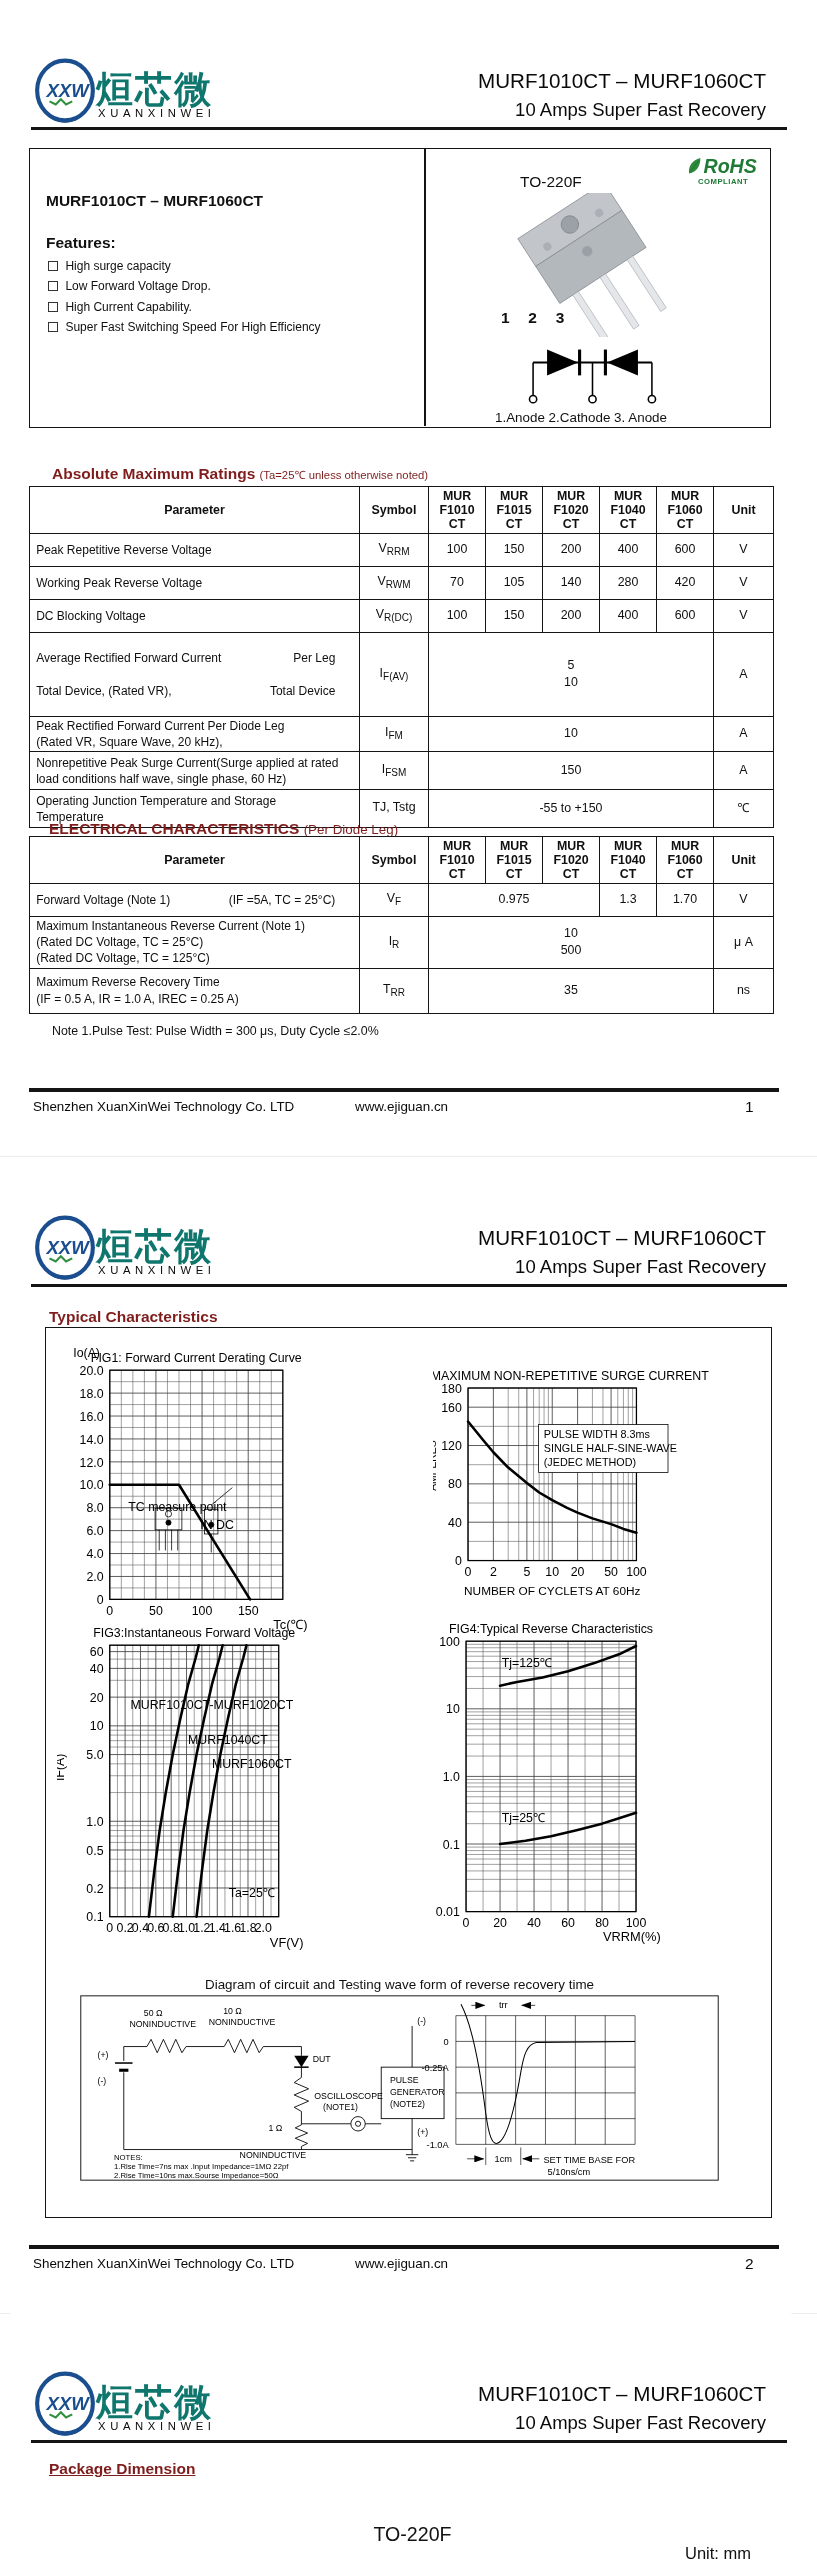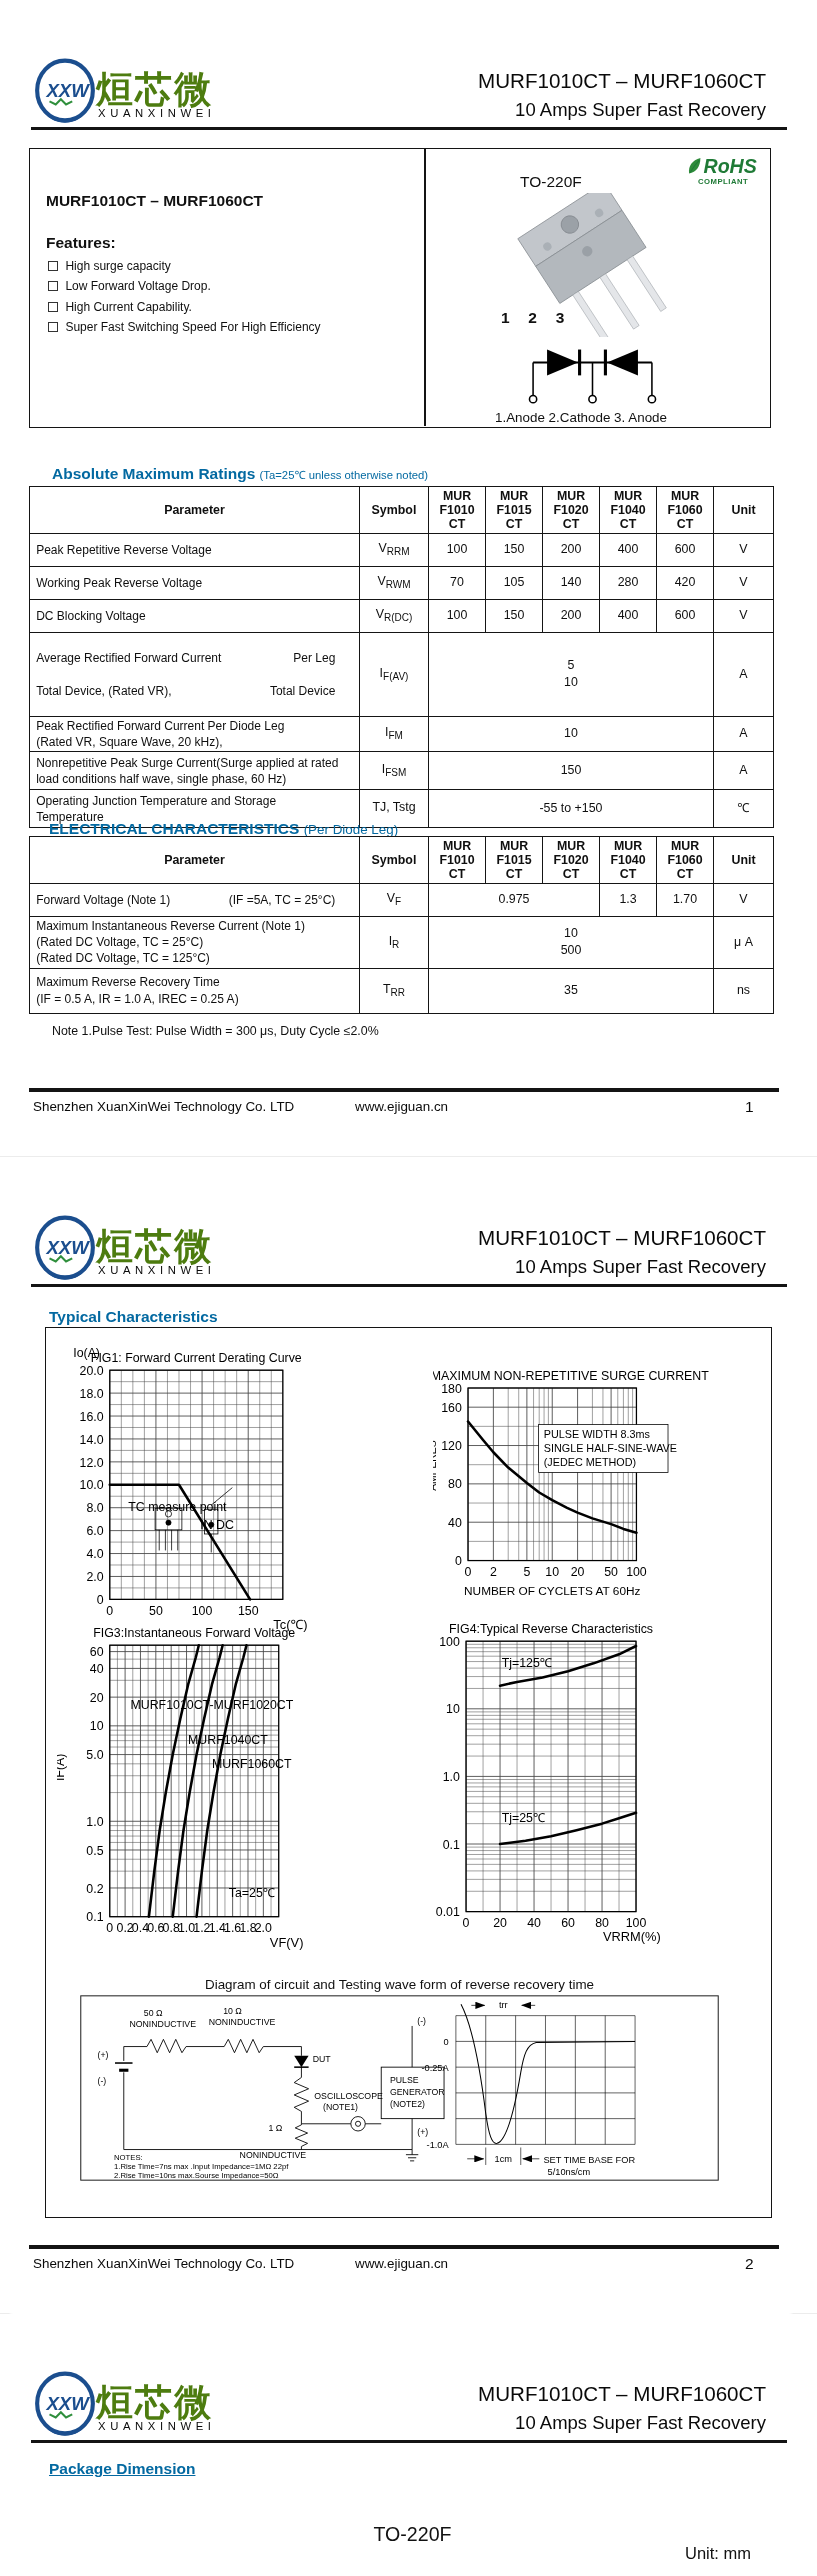--- a/index.html
+++ b/index.html
@@ -2,26 +2,26 @@
 <html style="font-size:8.2px"><head>
 <meta charset="utf-8">
 <style>
   html,body{margin:0;padding:0;background:#fff;}
   body{width:818px;height:3470px;position:relative;font-family:"Liberation Sans",sans-serif;color:#111;}
   .ab{position:absolute;}
   .b{font-weight:bold;}
   .c{text-align:center;}
   .page{position:absolute;left:0;width:802px;height:1157px;background:#fff;border-radius:14px;}
   .pgsep{position:absolute;left:0;width:818px;height:1px;background:#ececec;}
-  .hdr-cn{font-size:37px;font-weight:bold;letter-spacing:2.1px;color:#4d7c0f;font-family:"Liberation Sans","DejaVu Sans",sans-serif;}
+  .hdr-cn{font-size:37px;font-weight:bold;letter-spacing:2.1px;color:#0f766e;font-family:"Liberation Sans","DejaVu Sans",sans-serif;}
   .hdr-en{font-size:11.3px;letter-spacing:4.6px;color:#0a0a0a;}
   .hdr-title{font-size:20.6px;color:#0a0a0a;white-space:nowrap;}
   .hdr-sub{font-size:18.5px;color:#0a0a0a;white-space:nowrap;}
   .rule{background:#141414;}
-  .h1{font-size:15.5px;font-weight:bold;color:#0369a1;}
+  .h1{font-size:15.5px;font-weight:bold;color:#7f1d1d;}
   .h1 .nt{font-weight:normal;font-size:11.3px;}
   .boxborder{border:1.5px solid #141414;}
   .feat{font-size:12px;color:#101010;}
   .cbx{display:inline-block;width:8.2px;height:8.2px;border:1px solid #333;margin-right:7.2px;vertical-align:-1px;background:#fff;}
   .dt{border-collapse:collapse;table-layout:fixed;font-size:12px;border:1.5px solid #0c0c0c;}
   .dt th,.dt td{border:1px solid #151515;vertical-align:middle;padding:1px 3.1px;color:#0f0f0f;}
   .dt .ph{font-weight:bold;font-size:12.4px;text-align:center;white-space:pre-line;line-height:1.15;}
   .dt .pc{text-align:left;padding-left:6.2px;white-space:pre-line;line-height:1.35;}
   .dt .vc{text-align:center;font-size:12.4px;white-space:pre-line;line-height:1.4;}
   .dt sub{font-size:10px;}

